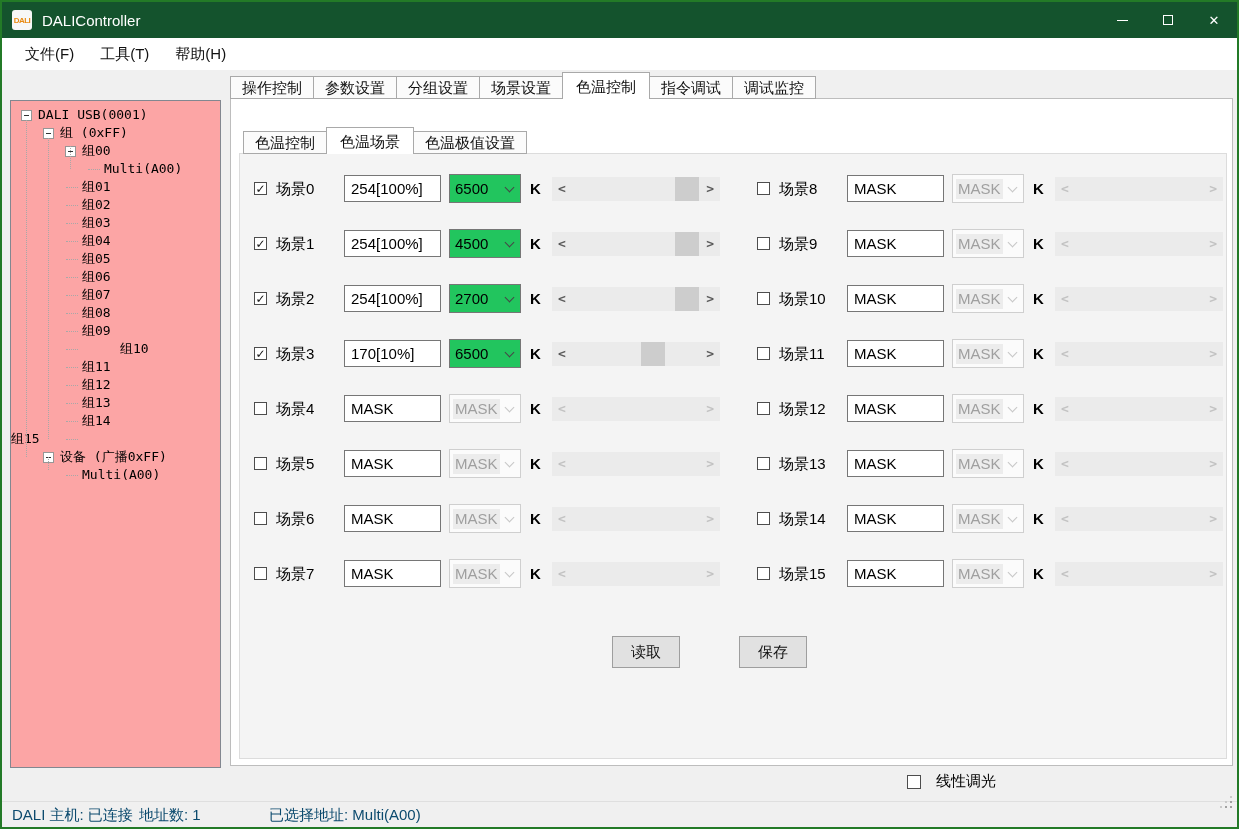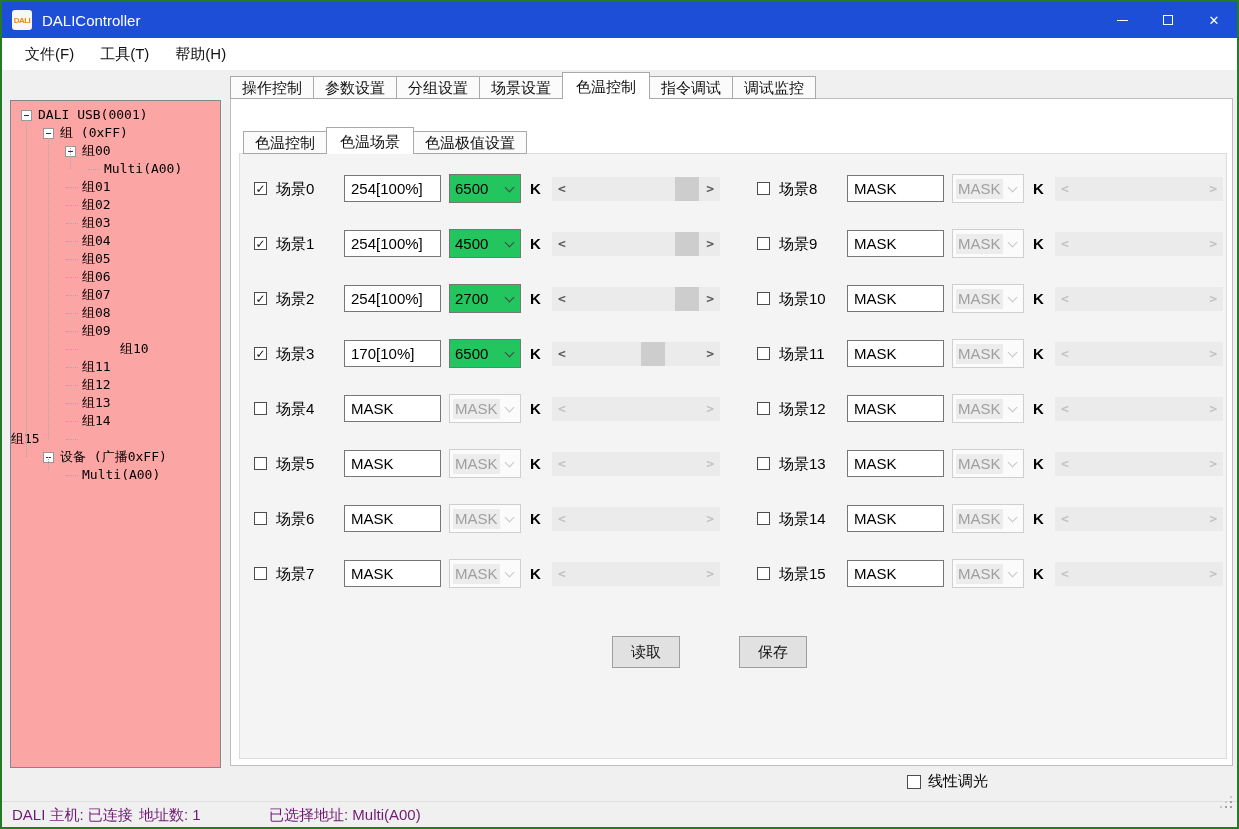--- a/index.html
+++ b/index.html
@@ -2,21 +2,21 @@
 <html><head>
 <meta charset="utf-8">
 <style>
   * { margin:0; padding:0; box-sizing:border-box; }
   html,body { width:1239px; height:829px; }
   body { font-family:"Liberation Sans","DejaVu Sans",sans-serif; background:#f0f0f0; }
 
   .window { position:relative; width:1239px; height:829px; border:2px solid #237a27; background:#f0f0f0; overflow:hidden; }
 
   
-  .titlebar { position:relative; height:36px; background:#1d4ed8; display:flex; align-items:center; }
+  .titlebar { position:relative; height:36px; background:#14532d; display:flex; align-items:center; }
   .appicon { width:20px; height:20px; margin-left:10px; background:#f7f7f7; border-radius:3px;
              display:flex; align-items:center; justify-content:center;
              color:#e88a12; font-size:8px; font-weight:bold; letter-spacing:-0.5px; }
   .apptitle { color:#ffffff; font-size:15px; margin-left:10px; }
   .wincontrols { position:absolute; right:0; top:0; height:36px; display:flex; }
   .wc { width:46px; height:36px; display:flex; align-items:center; justify-content:center; cursor:default; }
   .glyph-min { width:11px; height:1px; background:#fff; display:block; }
   .glyph-max { width:10px; height:10px; border:1px solid #fff; display:block; }
   .glyph-close { color:#fff; font-size:13px; line-height:1; }
 
@@ -73,25 +73,25 @@
   .thumb { position:absolute; top:0; width:24px; height:24px; background:#cdcdcd; }
   .hscroll.disabled .arr { color:#c2c2c2; }
 
   
   .btn { position:absolute; width:68px; height:32px; background:#e1e1e1; border:1px solid #9e9e9e;
          font-size:15px; color:#111; font-family:inherit; }
   .btn.read { left:372px; top:482px; }
   .btn.save { left:499px; top:482px; }
 
   
-  .footer-check { position:absolute; left:905px; top:702px; display:flex; align-items:center; gap:7px; }
+  .footer-check { position:absolute; left:905px; top:702px; display:flex; align-items:center; gap:15px; }
   .footer-check .cb { position:static; width:14px; height:14px; }
   .footer-check .lbl { font-size:15px; color:#000; }
   .statusbar { position:absolute; left:0; bottom:0; width:100%; height:26px; background:#f0f0f0; border-top:1px solid #dfdfdf; }
-  .statusbar span { position:absolute; top:4px; font-size:15px; color:#701a75; }
+  .statusbar span { position:absolute; top:4px; font-size:15px; color:#0c4a6e; }
   .s1 { left:10px; } .s2 { left:137px; } .s3 { left:267px; }
   .grip { position:absolute; right:5px; bottom:5px; width:2px; height:2px; background:#a0a0a0;
           box-shadow:-5px 0 #a0a0a0,-10px 0 #c9c9c9,0 -5px #a0a0a0,-5px -5px #c9c9c9,0 -10px #c9c9c9; }
 </style>
 </head>
 <body>
 
 <div class="window">
 
   <div class="titlebar">

